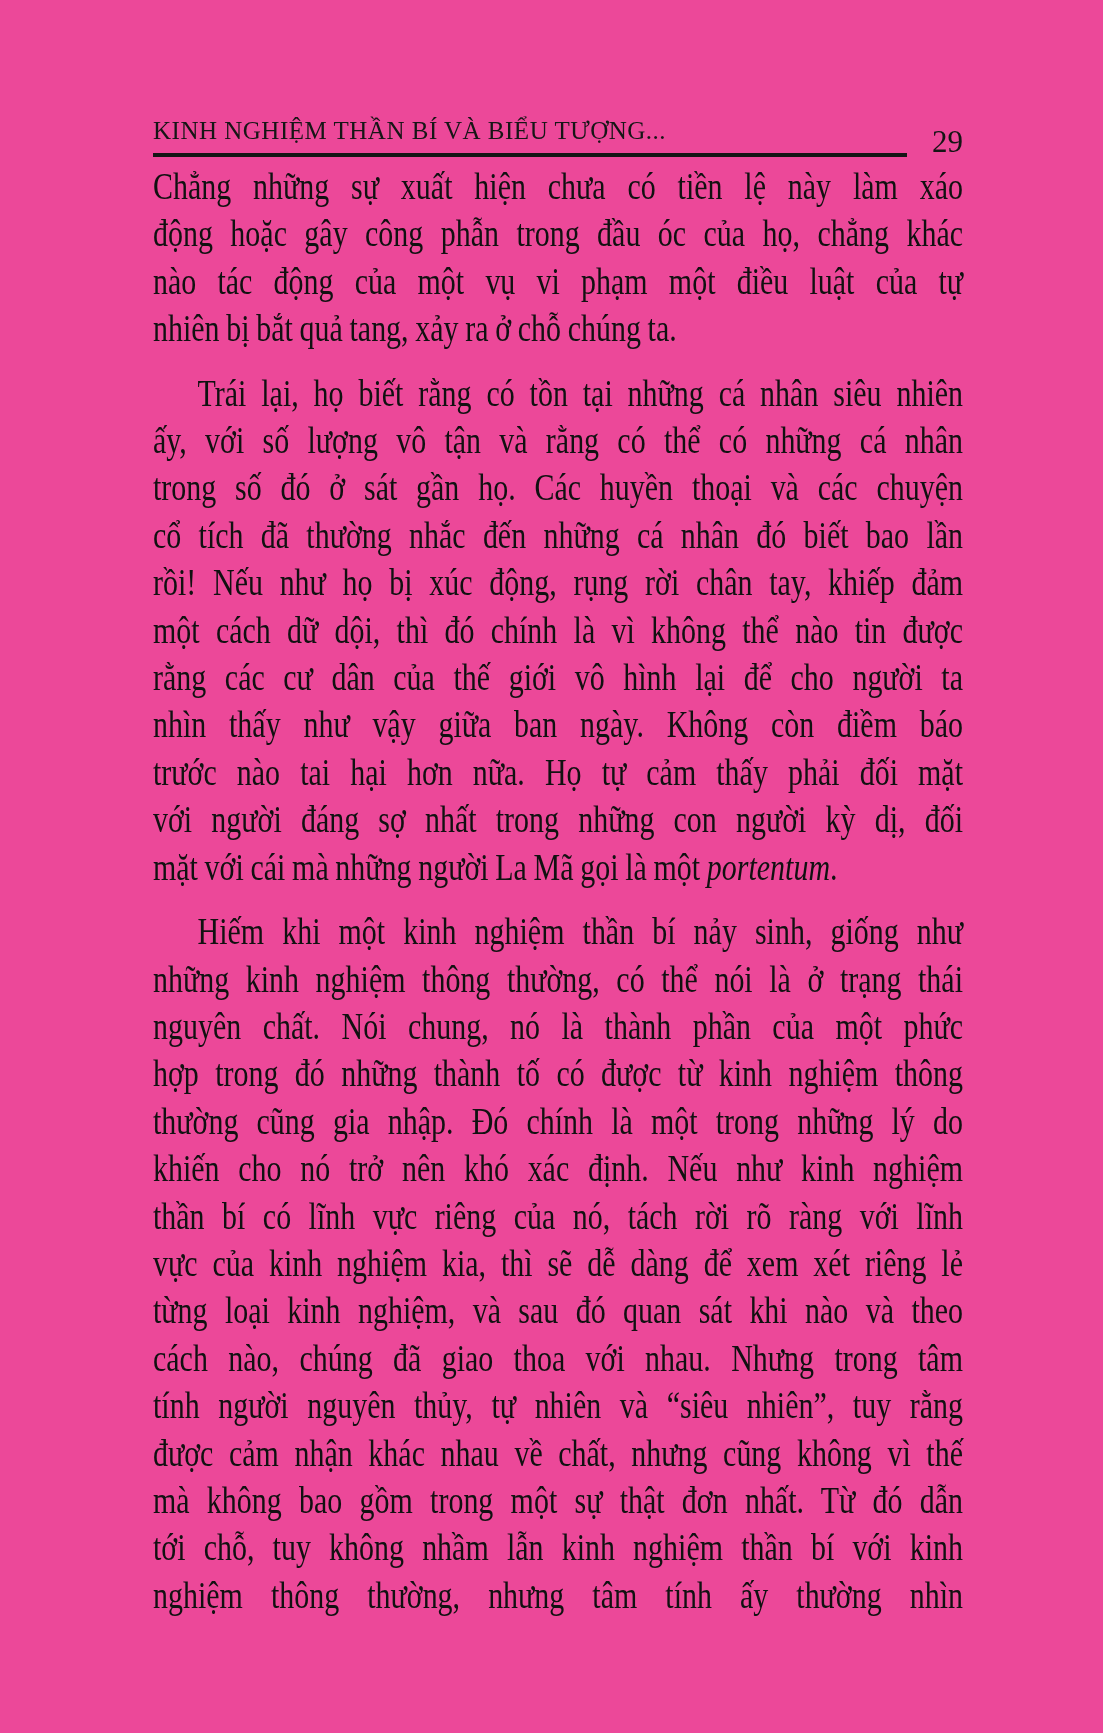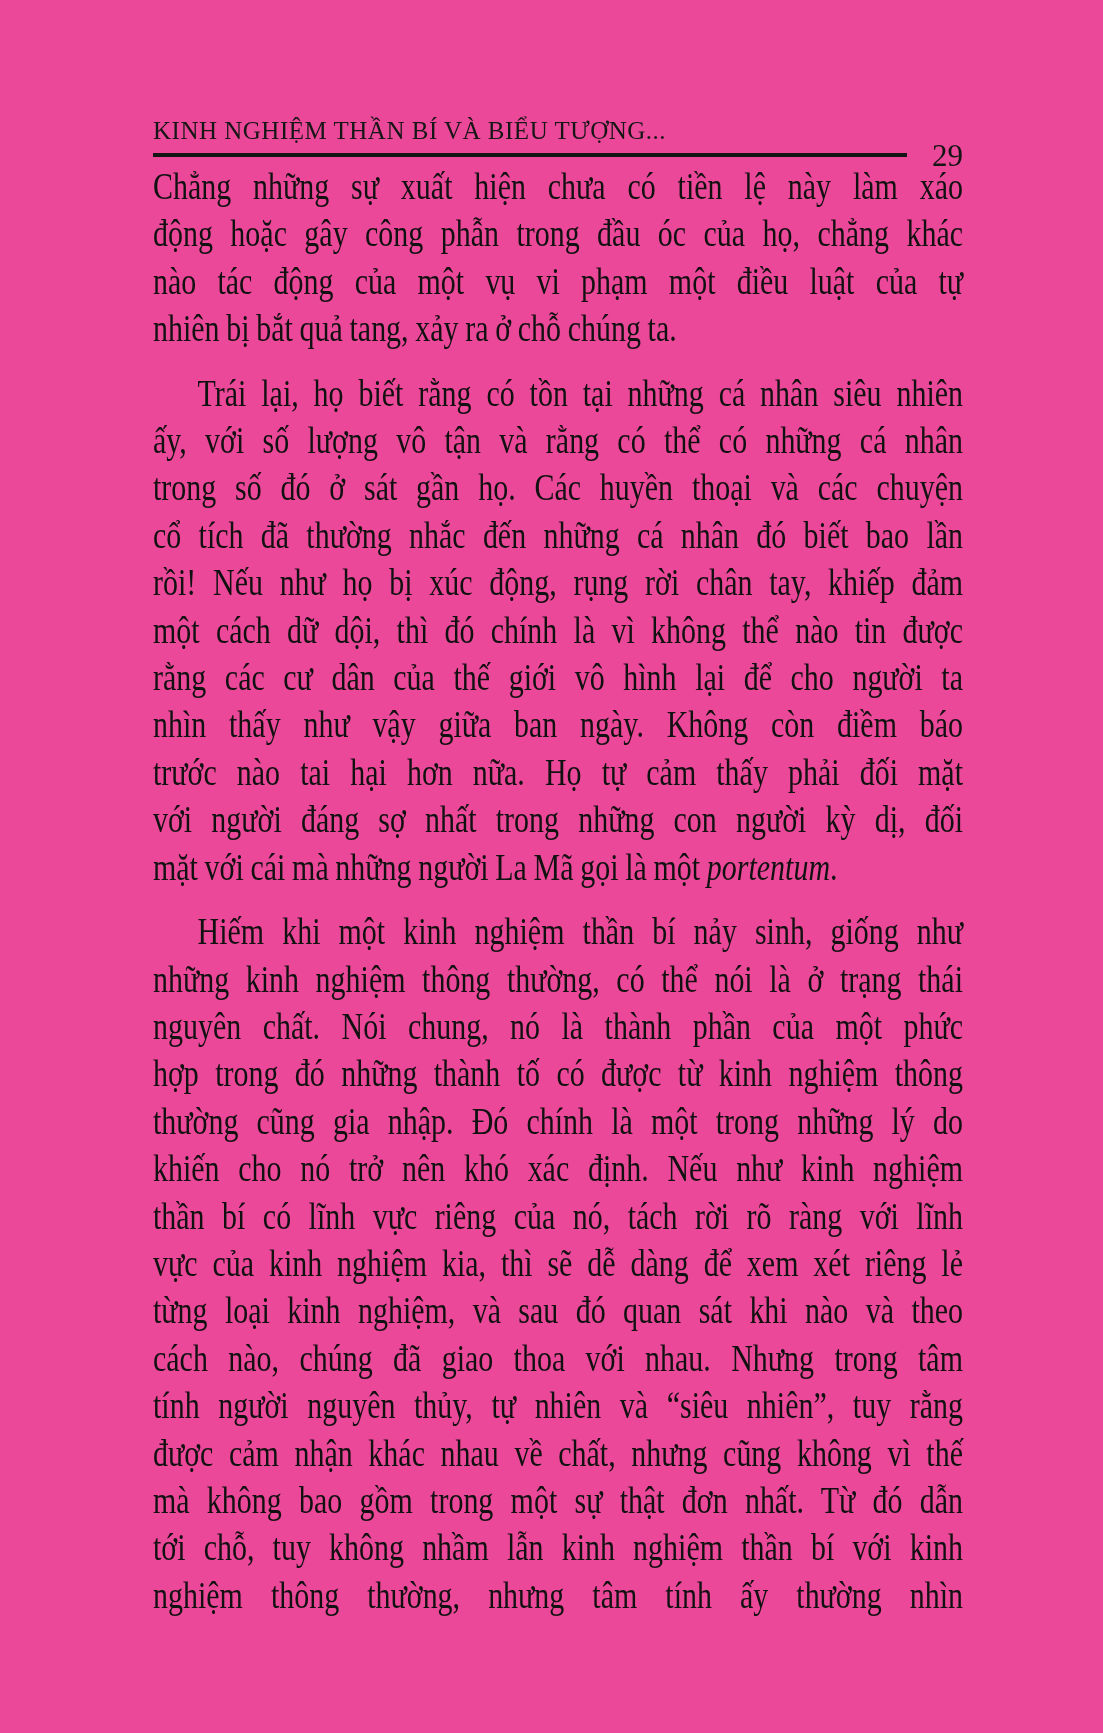--- a/index.html
+++ b/index.html
@@ -36,21 +36,21 @@
   }
   .header-rule {
     margin-top: 10px;
     width: 754px;
     border-top: 4px solid #151515;
     height: 0;
   }
   .page-number {
     position: absolute;
     right: 0;
-    top: 22px;
+    top: 8px;
     font-size: 31px;
     line-height: 1;
     color: #151515;
   }
 
   
   .body-text {
     position: absolute;
     left: 153px;
     top: 163px;

